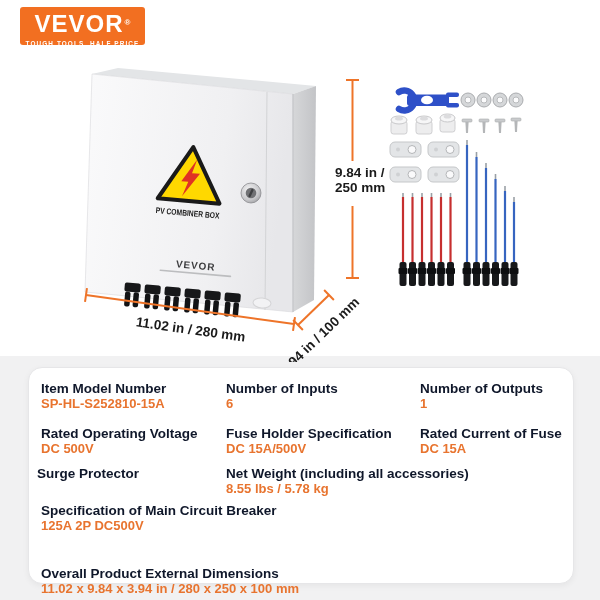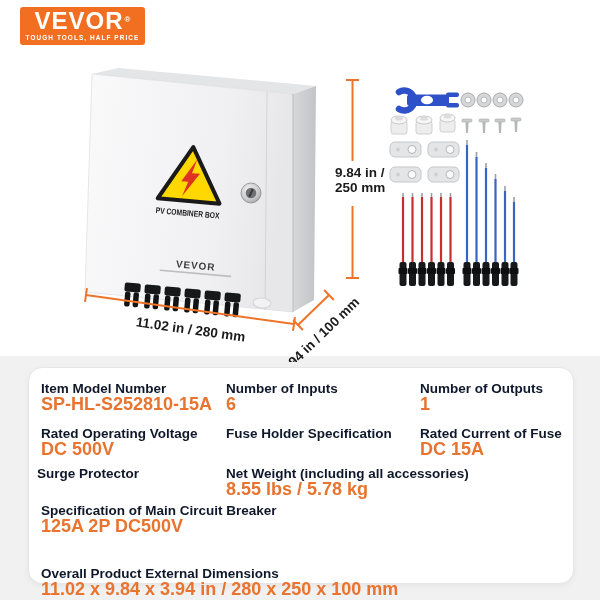--- a/index.html
+++ b/index.html
@@ -2,35 +2,35 @@
 <html><head>
 <meta charset="utf-8">
 <style>
   html,body{margin:0;padding:0;background:#ffffff;}
   body{font-family:"Liberation Sans", sans-serif;}
   #stage{position:relative;width:600px;height:600px;background:#ffffff;overflow:hidden;}
 
   
   .logo{position:absolute;left:20px;top:7px;width:125px;height:38px;background:#F26F21;
         border-radius:3px;color:#fff;text-align:center;z-index:5;}
-  .logo .brand{font-size:24px;font-weight:bold;letter-spacing:1px;line-height:26px;margin-top:1px;}
+  .logo .brand{font-size:24px;font-weight:bold;letter-spacing:1px;line-height:32px;margin-top:1px;}
   .logo .reg{font-size:8px;vertical-align:top;position:relative;top:-1px;left:1px;font-weight:bold;}
   .logo .tagline{font-size:6.4px;font-weight:bold;letter-spacing:1.1px;line-height:7px;}
 
   
   #scene{position:absolute;left:0;top:0;z-index:2;}
   .dimtxt{font-weight:bold;font-size:13.5px;fill:#1a1a1a;}
 
   
   .gray-band{position:absolute;left:0;top:356px;width:600px;height:244px;background:#f1f1f2;z-index:1;}
   .spec-card{position:absolute;left:28px;top:367px;width:544px;height:215px;background:#ffffff;
              border:1px solid #e6e6e8;border-radius:14px;box-shadow:0 2px 6px rgba(0,0,0,0.05);z-index:3;}
   .cell{position:absolute;white-space:nowrap;}
   .cell .label{font-size:13.5px;font-weight:bold;color:#0f172a;line-height:14px;}
-  .cell .value{font-size:18px;font-weight:bold;color:#E8742F;line-height:14px;margin-top:1px;}
+  .cell .value{font-size:13px;font-weight:bold;color:#E8742F;line-height:14px;margin-top:1px;}
 </style>
 </head>
 <body>
 
 <div id="stage">
 
   <div class="logo">
     <div class="brand"><span>VEVOR</span><span class="reg">®</span></div>
     <div class="tagline">TOUGH TOOLS, HALF PRICE</div>
   </div>
@@ -319,20 +319,21 @@
       <div class="label">Number of Outputs</div>
       <div class="value">1</div>
     </div>
 
     <div class="cell" style="left:12px;top:59px;">
       <div class="label">Rated Operating Voltage</div>
       <div class="value">DC 500V</div>
     </div>
     <div class="cell" style="left:197px;top:59px;">
       <div class="label">Fuse Holder Specification</div>
+      <div class="value">DC 15A/500V</div>
     </div>
     <div class="cell" style="left:391px;top:59px;">
       <div class="label">Rated Current of Fuse</div>
       <div class="value">DC 15A</div>
     </div>
 
     <div class="cell" style="left:8px;top:99px;">
       <div class="label">Surge Protector</div>
     </div>
     <div class="cell" style="left:197px;top:99px;">

